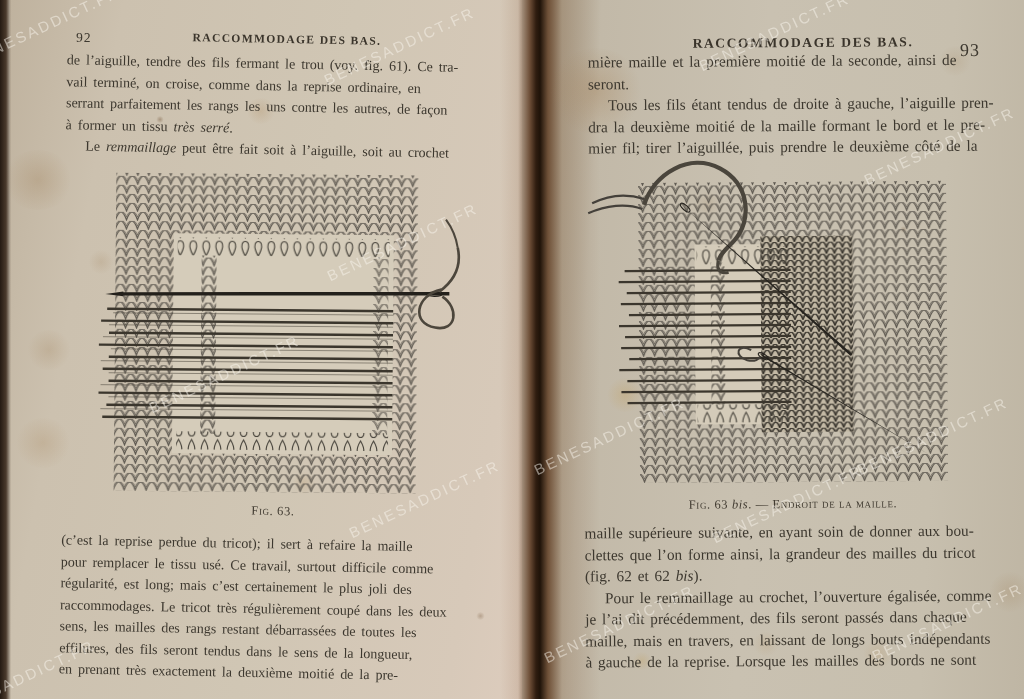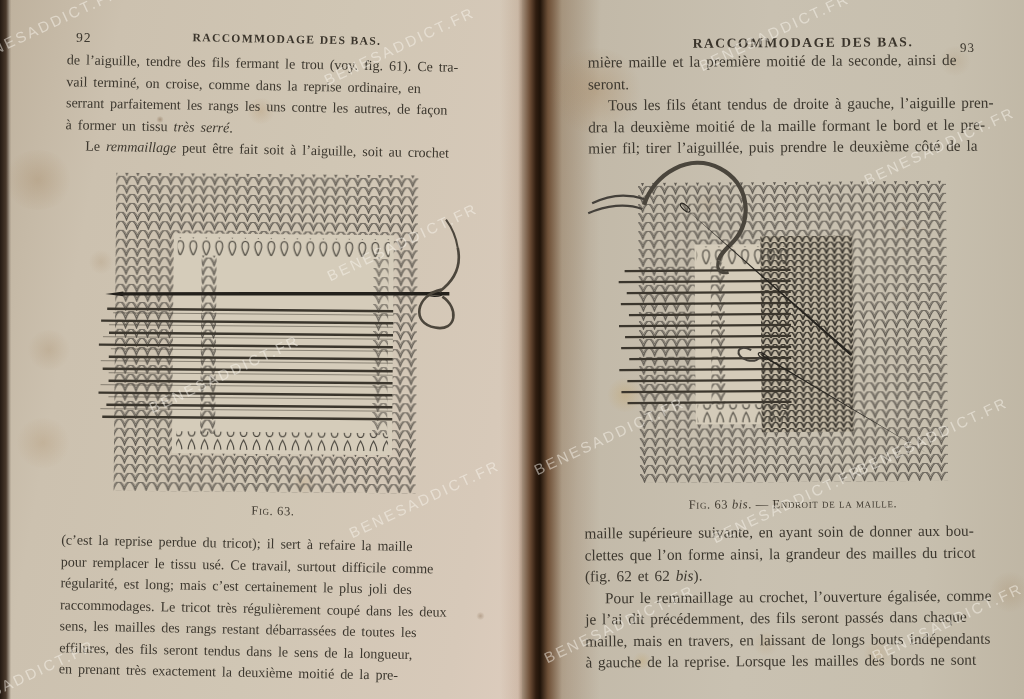--- a/index.html
+++ b/index.html
@@ -145,21 +145,21 @@
   <div class="txt txtL tiltL" style="left:60px;top:534px;line-height:20.8px;">
     <div class="ln"><span>(c’est la reprise perdue du tricot); il sert à refaire la maille</span></div>
     <div class="ln"><span>pour remplacer le tissu usé. Ce travail, surtout difficile comme</span></div>
     <div class="ln"><span>régularité, est long; mais c’est certainement le plus joli des</span></div>
     <div class="ln"><span>raccommodages. Le tricot très régulièrement coupé dans les deux</span></div>
     <div class="ln"><span>sens, les mailles des rangs restant débarrassées de toutes les</span></div>
     <div class="ln"><span>effilures, des fils seront tendus dans le sens de la longueur,</span></div>
     <div class="ln"><span>en prenant très exactement la deuxième moitié de la pre-</span></div>
   </div>
 
-  <div class="pnum tiltR" style="left:960px;top:40px;font-size:13px;">93</div>
+  <div class="pnum tiltR" style="left:960px;top:40px;font-size:18px;">93</div>
   <div class="rhead rgt tiltR">RACCOMMODAGE DES BAS.</div>
 
   <div class="txt txtR tiltR" style="left:588px;top:50px;">
     <div class="ln"><span>mière maille et la première moitié de la seconde, ainsi de</span></div>
     <div class="ln"><span>seront.</span></div>
     <div class="ln ind"><span>Tous les fils étant tendus de droite à gauche, l’aiguille pren-</span></div>
     <div class="ln"><span>dra la deuxième moitié de la maille formant le bord et le pre-</span></div>
     <div class="ln"><span>mier fil; tirer l’aiguillée, puis prendre le deuxième côté de la</span></div>
   </div>
 

